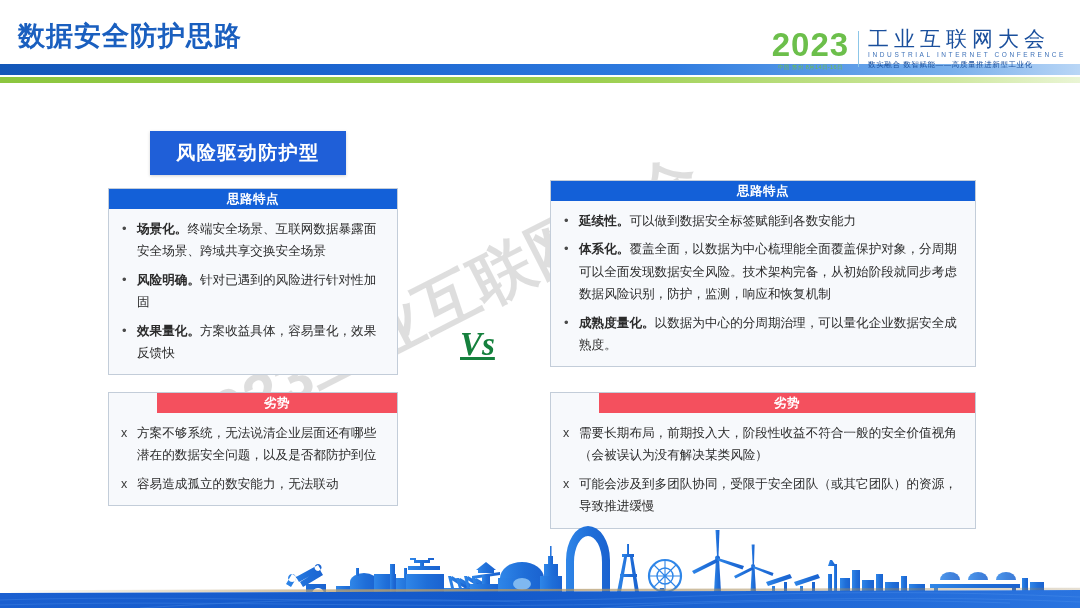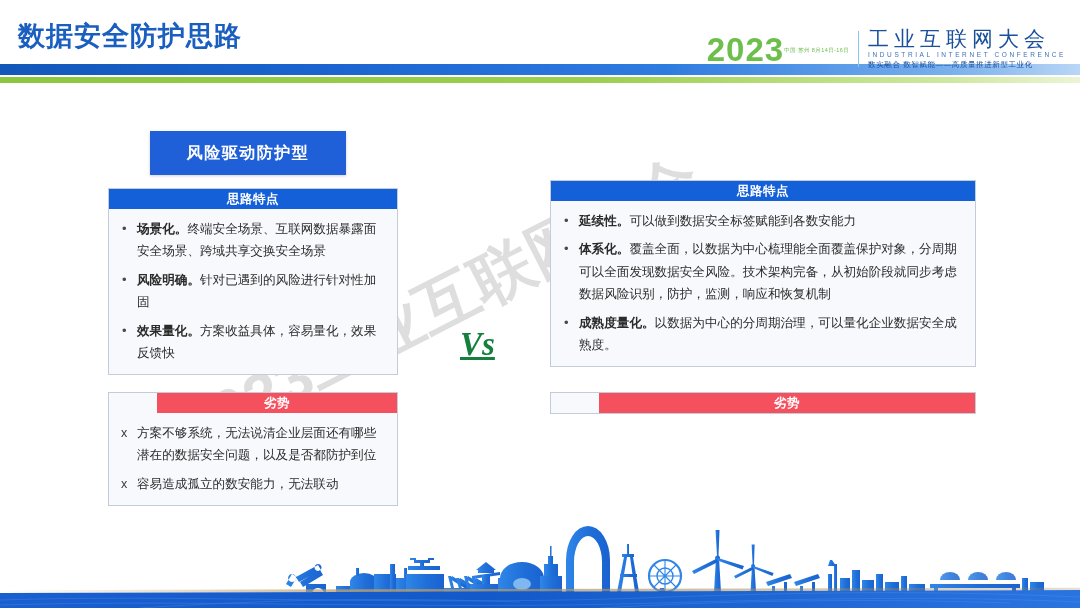--- a/index.html
+++ b/index.html
@@ -65,21 +65,21 @@
   .logo-year-sub {
     font-size: 5.5px;
     color: #6cbf4b;
     letter-spacing: 0.4px;
     margin-top: 3px;
     white-space: nowrap;
     text-align: center;
   }
   .logo-left {
     display: flex;
-    flex-direction: row;
+    flex-direction: column;
     align-items: center;
     padding-right: 9px;
   }
   .logo-divider {
     width: 1px;
     height: 36px;
     background: #8cc6e8;
   }
   .logo-right {
     display: flex;
@@ -122,21 +122,21 @@
     white-space: nowrap;
     pointer-events: none;
     user-select: none;
   }
 
   
   .type-pill {
     position: absolute;
     background: #1f5fd8;
     color: #ffffff;
-    font-size: 16px;
+    font-size: 19px;
     font-weight: bold;
     letter-spacing: 1.5px;
     text-align: center;
     line-height: 44px;
     height: 44px;
     box-shadow: 0 1px 3px rgba(0,0,0,0.18);
   }
   #pill-left  { left: 150px; top: 131px; width: 196px; }
   #pill-right { left: 656px; top: 125px; width: 202px; }
 
@@ -275,20 +275,26 @@
       <ul class="bullets dot">
         <li><span class="lead">延续性。</span><span>可以做到数据安全标签赋能到各数安能力</span></li>
         <li><span class="lead">体系化。</span><span>覆盖全面，以数据为中心梳理能全面覆盖保护对象，分周期可以全面发现数据安全风险。技术架构完备，从初始阶段就同步考虑数据风险识别，防护，监测，响应和恢复机制</span></li>
         <li><span class="lead">成熟度量化。</span><span>以数据为中心的分周期治理，可以量化企业数据安全成熟度。</span></li>
       </ul>
     </div>
   </div>
 
   <div class="card" id="card-right-cons">
     <div class="card-bar bar-red">劣势</div>
+    <div class="card-body">
+      <ul class="bullets cross">
+        <li><span>需要长期布局，前期投入大，阶段性收益不符合一般的安全价值视角（会被误认为没有解决某类风险）</span></li>
+        <li><span>可能会涉及到多团队协同，受限于安全团队（或其它团队）的资源，导致推进缓慢</span></li>
+      </ul>
+    </div>
   </div>
 
   <div class="vs-mark">Vs</div>
 
   <svg class="footer-art" viewBox="0 0 1080 90" preserveAspectRatio="none">
     <defs>
       <linearGradient id="wave" x1="0" y1="0" x2="1" y2="0">
         <stop offset="0%" stop-color="#1a5fd0"></stop>
         <stop offset="45%" stop-color="#1459c9"></stop>
         <stop offset="100%" stop-color="#2a74e0"></stop>

